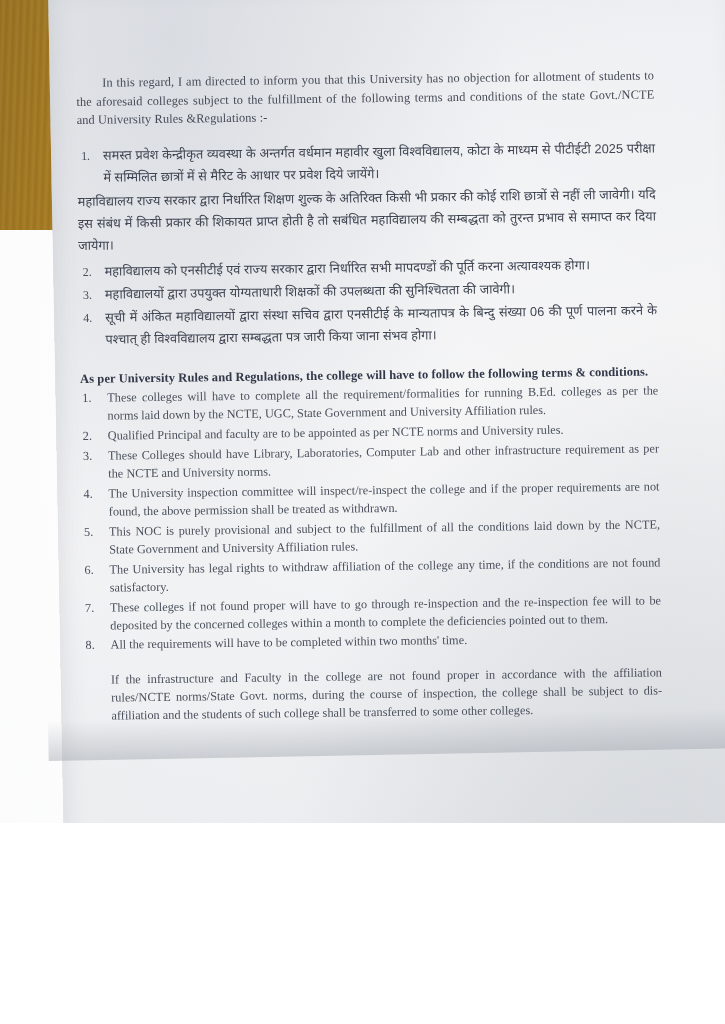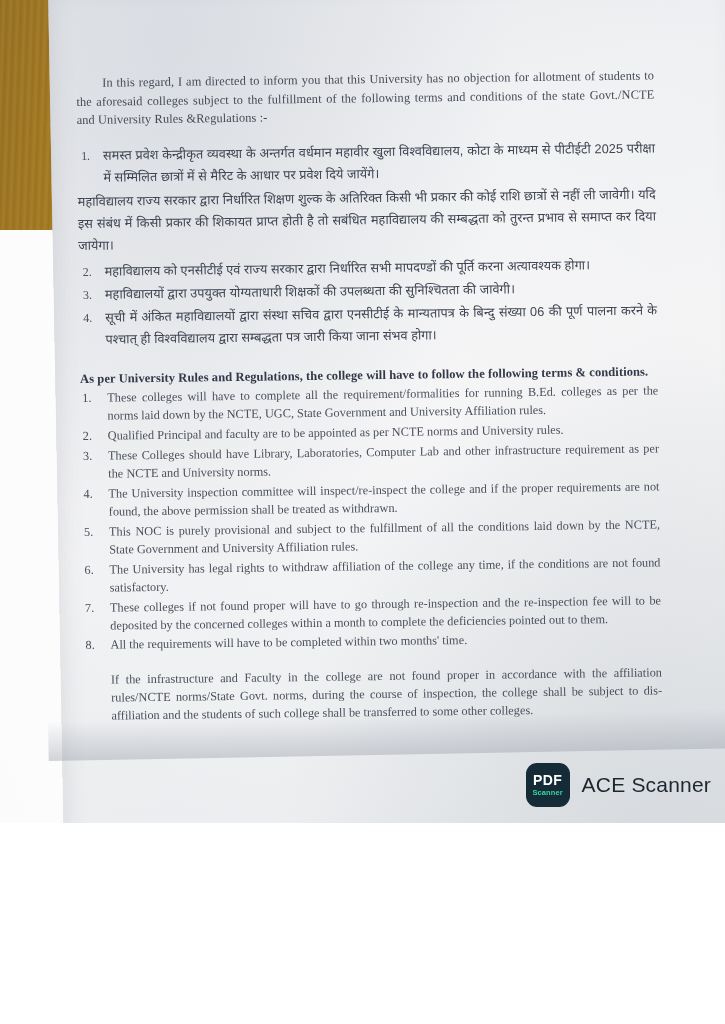--- a/index.html
+++ b/index.html
@@ -315,21 +315,14 @@
       <path d="M10 8 C 12 20, 16 30, 21 40" stroke-width="2.6"></path>
       <path d="M16 6 C 17 18, 19 28, 23 38" stroke-width="1.7"></path>
       <path d="M21 40 C 24 34, 26 26, 27 20 C 28 26, 29 32, 27 38 C 25 42, 21 43, 20 39 C 19 35, 24 32, 29 33 C 34 34, 38 31, 44 24" stroke-width="2.2"></path>
       <path d="M44 24 C 38 36, 31 50, 25 62 C 22 68, 19 70, 17 66 C 15 61, 20 56, 27 52" stroke-width="1.9"></path>
       <path d="M12 10 C 15 14, 18 17, 22 19" stroke-width="1.2" opacity="0.8"></path>
     </g>
   </svg>
 
   <div class="grain"></div>
 
-  <div class="watermark">
-    <div class="wm-badge">
-      <span class="wm-pdf">PDF</span>
-      <span class="wm-sub">Scanner</span>
-    </div>
-    <span class="wm-label">ACE Scanner</span>
-  </div>
 
 </div>
 
 </body></html>

